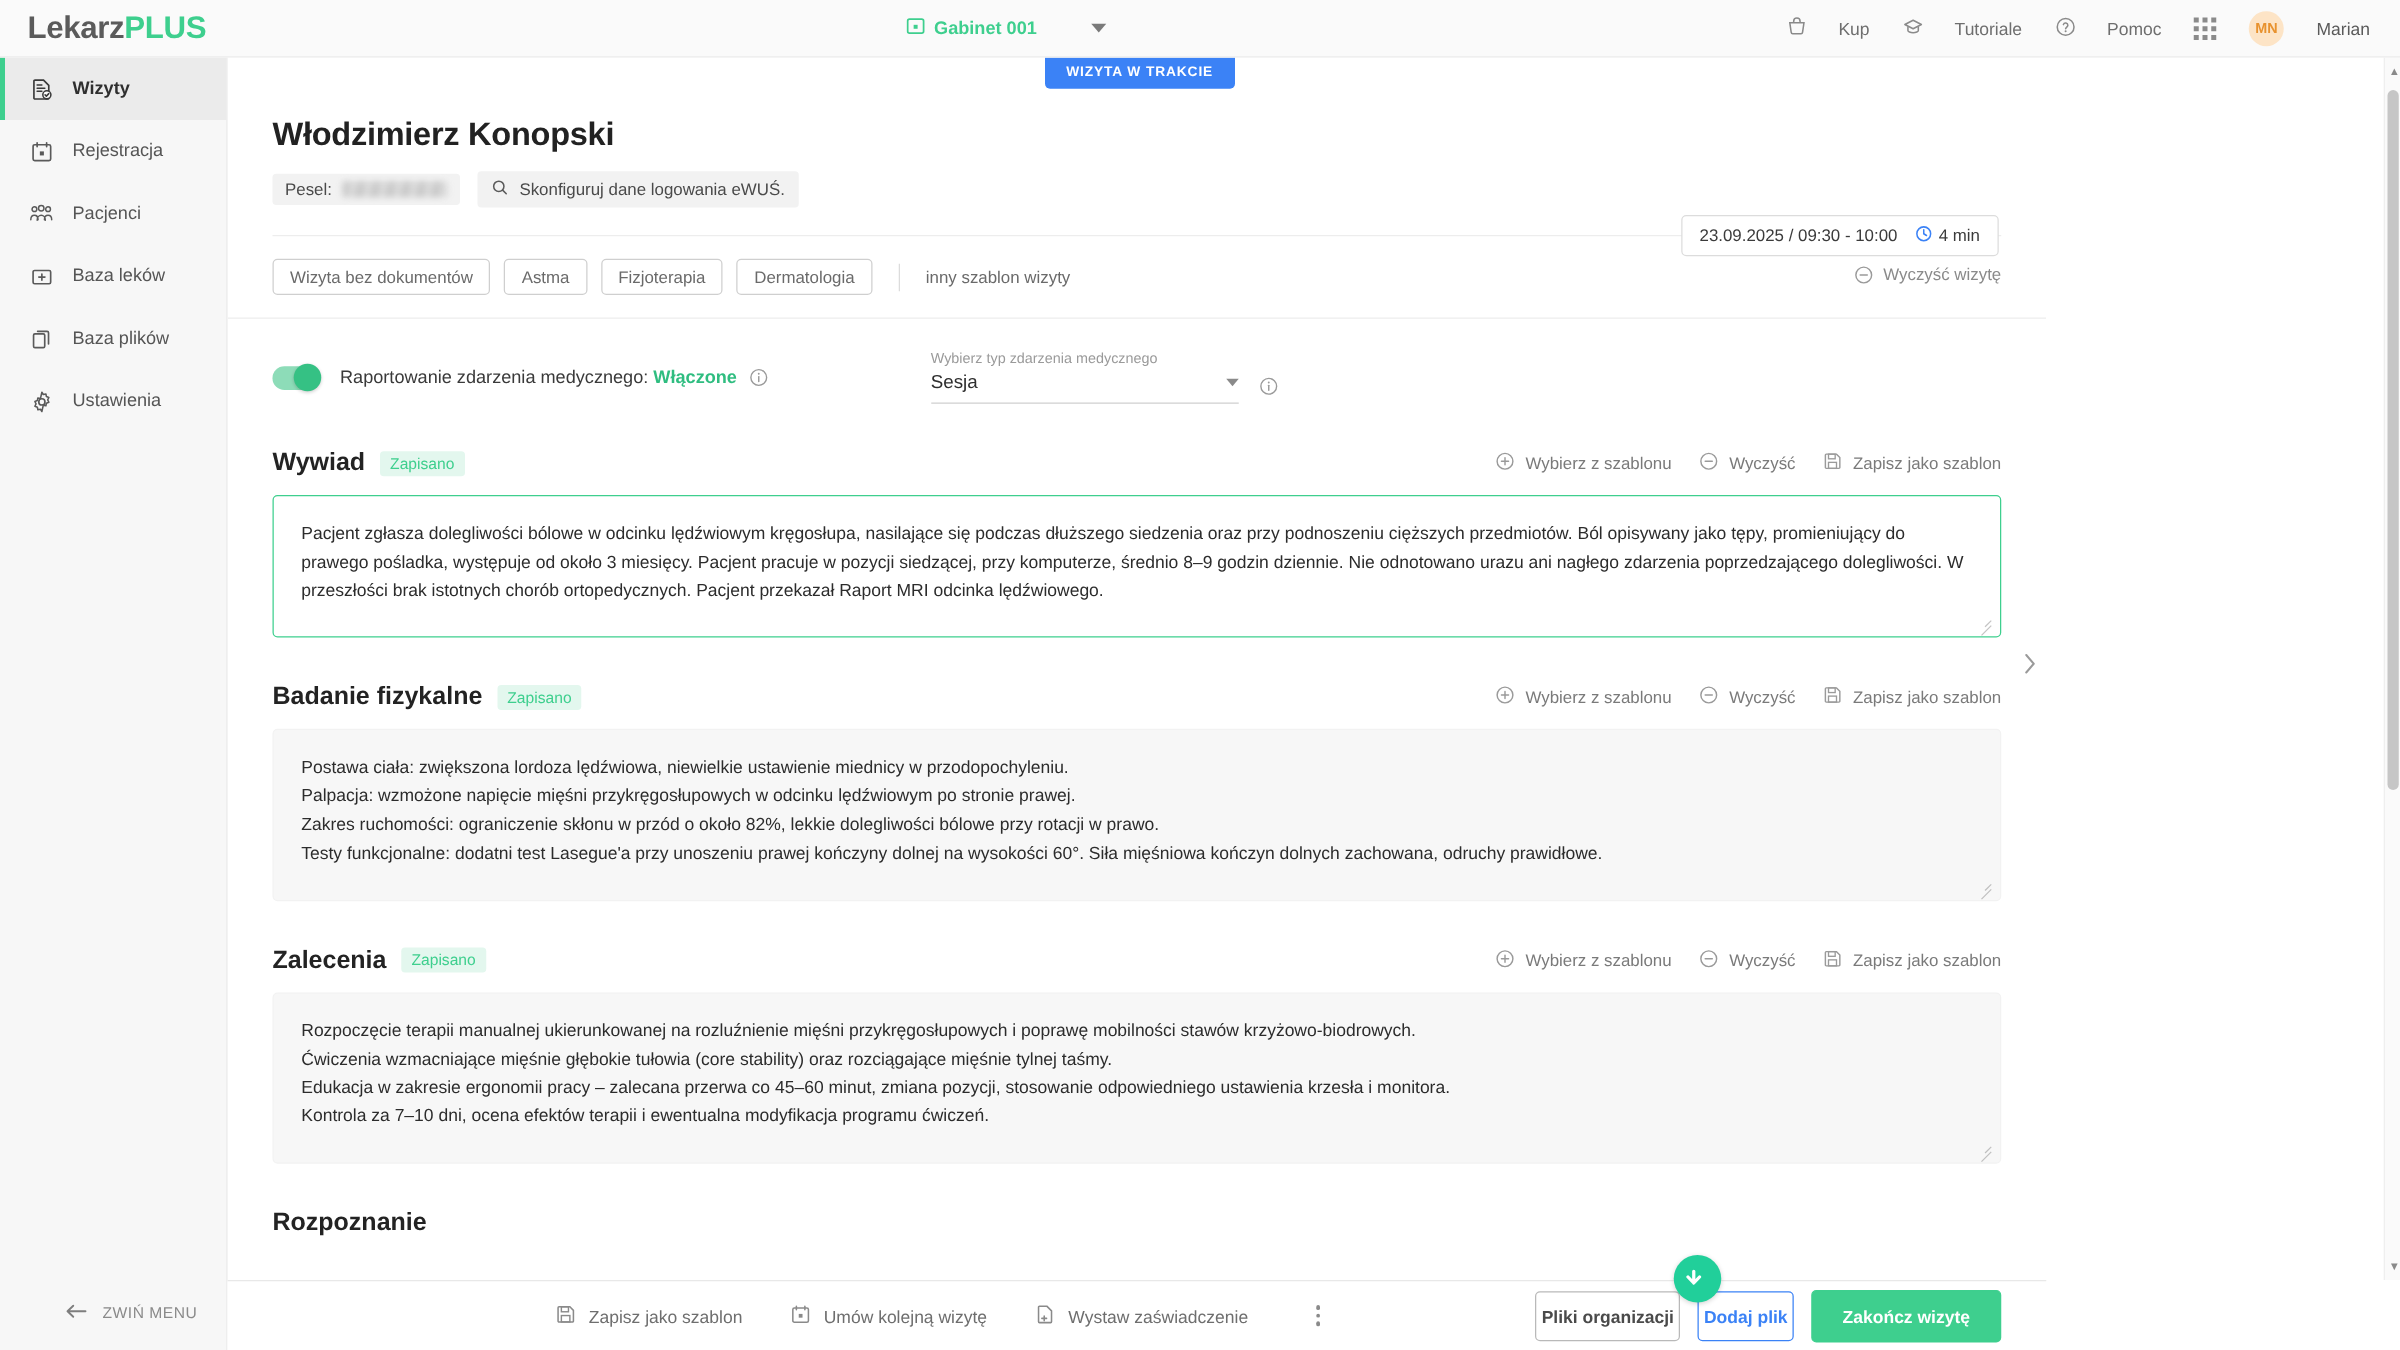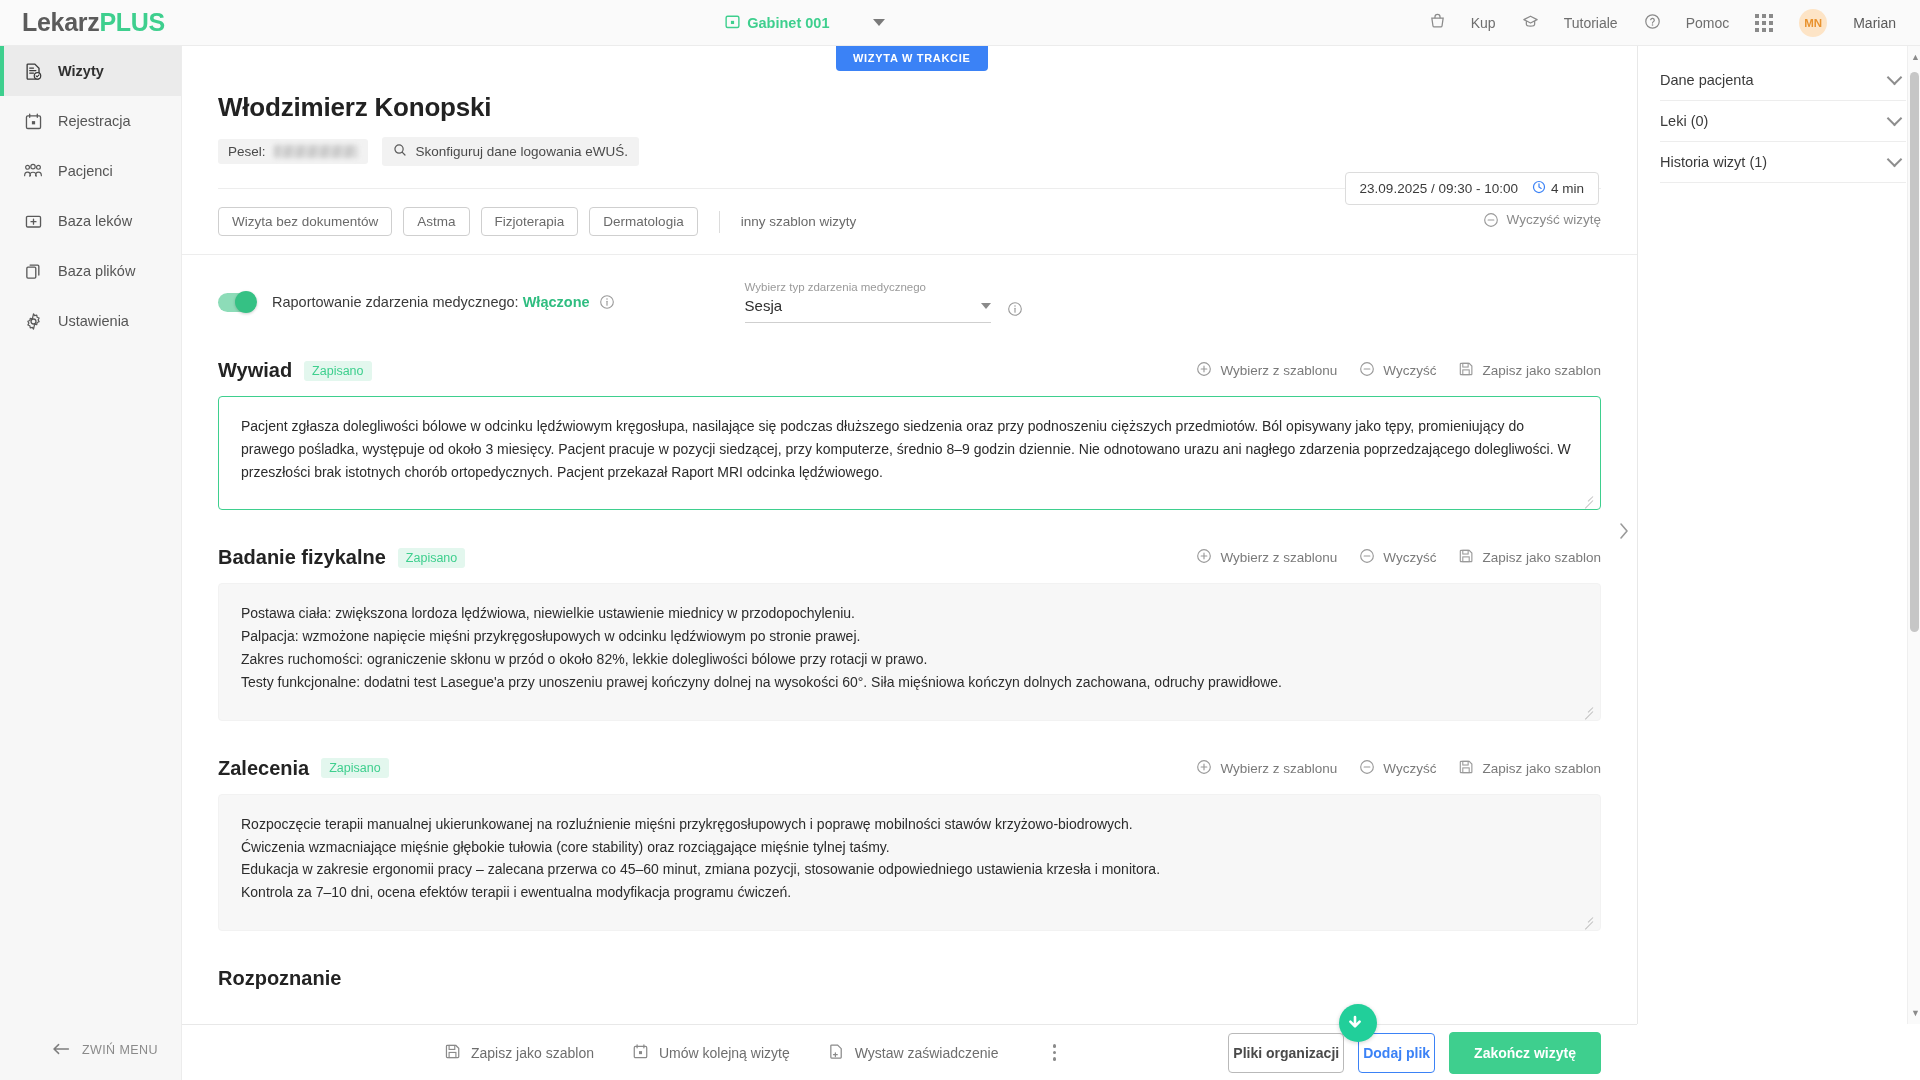--- a/index.html
+++ b/index.html
@@ -630,34 +630,20 @@
             <i></i>
           </span>
       </div>
     </div>
 
     <div class="sec-cut">
       <span class="sec-title">Rozpoznanie</span>
     </div>
   </div>
 
-  <div class="rightpanel">
-    <div class="rp-row">
-      <span>Dane pacjenta</span>
-      <span class="chev"></span>
-    </div>
-    <div class="rp-row">
-      <span>Leki  (0)</span>
-      <span class="chev"></span>
-    </div>
-    <div class="rp-row">
-      <span>Historia wizyt (1)</span>
-      <span class="chev"></span>
-    </div>
-  </div>
 
   <div class="panel-toggle">
     <svg width="12" height="18" viewBox="0 0 12 18">
         <path d="M3 2l6 7-6 7" fill="none" stroke="#9a9a9a" stroke-width="1.6" stroke-linecap="round" stroke-linejoin="round"></path>
       </svg>
   </div>
 
   <div class="vscroll">
     <span class="arrow up">▲</span>
     <span class="thumb"></span>

